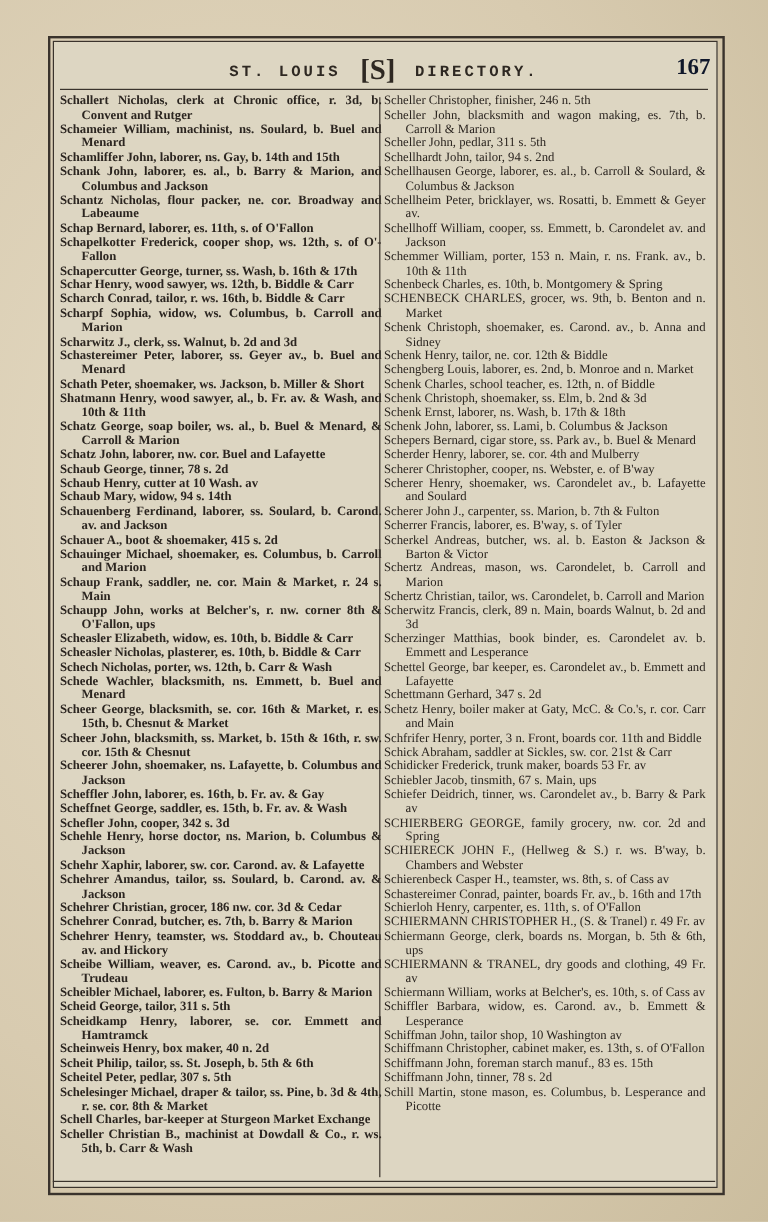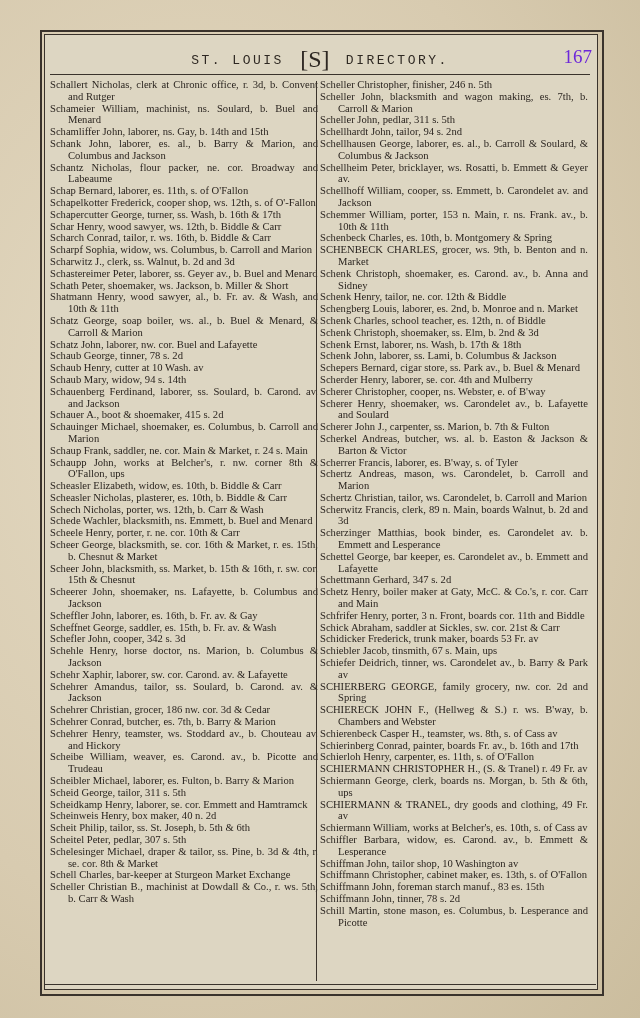--- a/index.html
+++ b/index.html
@@ -14,46 +14,46 @@
   .frame-outer {
     position: absolute; left: 40px; top: 30px; width: 560px; height: 962px;
     border: 2px solid #3a332c;
   }
   .frame-inner {
     position: absolute; left: 44px; top: 34px; width: 552px; height: 954px;
     border: 1px solid #3a332c;
     background: #ddd6c2;
   }
   .header {
-    position: absolute; left: 44px; top: 44px; width: 552px; height: 28px;
+    position: absolute; left: 44px; top: 44px; width: 552px; height: 28px; font-weight: bold;
   }
   .running-head {
     position: absolute; left: 0; right: 0; top: 2px; text-align: center;
     font-family: "Liberation Mono", "DejaVu Sans Mono", monospace;
     font-size: 13px; letter-spacing: 2.5px; color: #2e2822;
   }
   .running-head .letter {
     font-family: "Liberation Serif", serif; font-size: 24px; letter-spacing: 0;
     vertical-align: -3px; margin: 0 6px;
   }
   .page-number {
-    position: absolute; right: 4px; top: 2px; font-size: 19px; color: #6d28d9;
+    position: absolute; right: 4px; top: 2px; font-size: 19px; color: #0f172a;
   }
   .head-rule {
     position: absolute; left: 50px; top: 74px; width: 540px; height: 0;
     border-top: 1px solid #3a332c;
   }
   .columns {
     position: absolute; left: 48px; top: 79px; width: 546px; height: 905px;
   }
   .col {
     position: absolute; top: 0; width: 268px;
     font-size: 10.6px; line-height: 11.8px;
   }
-  .col.left { left: 2px; }
+  .col.left { left: 2px; font-weight: bold; }
   .col.right { left: 272px; }
   .col-divider {
     position: absolute; left: 268px; top: 2px; width: 0; height: 900px;
     border-left: 1px solid #3a332c;
   }
   .entry {
     padding-left: 18px; text-indent: -18px;
     text-align: justify;
     margin: 0;
   }
@@ -102,21 +102,20 @@
       <p class="entry">Schaub Mary, widow, 94 s. 14th</p>
       <p class="entry">Schauenberg Ferdinand, laborer, ss. Soulard, b. Carond. av. and Jackson</p>
       <p class="entry">Schauer A., boot &amp; shoemaker, 415 s. 2d</p>
       <p class="entry">Schauinger Michael, shoemaker, es. Columbus, b. Carroll and Marion</p>
       <p class="entry">Schaup Frank, saddler, ne. cor. Main &amp; Market, r. 24 s. Main</p>
       <p class="entry">Schaupp John, works at Belcher's, r. nw. corner 8th &amp; O'Fallon, ups</p>
       <p class="entry">Scheasler Elizabeth, widow, es. 10th, b. Biddle &amp; Carr</p>
       <p class="entry">Scheasler Nicholas, plasterer, es. 10th, b. Biddle &amp; Carr</p>
       <p class="entry">Schech Nicholas, porter, ws. 12th, b. Carr &amp; Wash</p>
       <p class="entry">Schede Wachler, blacksmith, ns. Emmett, b. Buel and Menard</p>
-      <p class="entry">Scheele Henry, porter, r. ne. cor. 10th &amp; Carr</p>
       <p class="entry">Scheer George, blacksmith, se. cor. 16th &amp; Market, r. es. 15th, b. Chesnut &amp; Market</p>
       <p class="entry">Scheer John, blacksmith, ss. Market, b. 15th &amp; 16th, r. sw. cor. 15th &amp; Chesnut</p>
       <p class="entry">Scheerer John, shoemaker, ns. Lafayette, b. Columbus and Jackson</p>
       <p class="entry">Scheffler John, laborer, es. 16th, b. Fr. av. &amp; Gay</p>
       <p class="entry">Scheffnet George, saddler, es. 15th, b. Fr. av. &amp; Wash</p>
       <p class="entry">Schefler John, cooper, 342 s. 3d</p>
       <p class="entry">Schehle Henry, horse doctor, ns. Marion, b. Columbus &amp; Jackson</p>
       <p class="entry">Schehr Xaphir, laborer, sw. cor. Carond. av. &amp; Lafayette</p>
       <p class="entry">Schehrer Amandus, tailor, ss. Soulard, b. Carond. av. &amp; Jackson</p>
       <p class="entry">Schehrer Christian, grocer, 186 nw. cor. 3d &amp; Cedar</p>
@@ -150,38 +149,38 @@
       <p class="entry">Schengberg Louis, laborer, es. 2nd, b. Monroe and n. Market</p>
       <p class="entry">Schenk Charles, school teacher, es. 12th, n. of Biddle</p>
       <p class="entry">Schenk Christoph, shoemaker, ss. Elm, b. 2nd &amp; 3d</p>
       <p class="entry">Schenk Ernst, laborer, ns. Wash, b. 17th &amp; 18th</p>
       <p class="entry">Schenk John, laborer, ss. Lami, b. Columbus &amp; Jackson</p>
       <p class="entry">Schepers Bernard, cigar store, ss. Park av., b. Buel &amp; Menard</p>
       <p class="entry">Scherder Henry, laborer, se. cor. 4th and Mulberry</p>
       <p class="entry">Scherer Christopher, cooper, ns. Webster, e. of B'way</p>
       <p class="entry">Scherer Henry, shoemaker, ws. Carondelet av., b. Lafayette and Soulard</p>
       <p class="entry">Scherer John J., carpenter, ss. Marion, b. 7th &amp; Fulton</p>
+      <p class="entry">Scherrer Francis, laborer, es. B'way, s. of Tyler</p>
       <p class="entry">Scherkel Andreas, butcher, ws. al. b. Easton &amp; Jackson &amp; Barton &amp; Victor</p>
-      <p class="entry">Scherrer Francis, laborer, es. B'way, s. of Tyler</p>
       <p class="entry">Schertz Andreas, mason, ws. Carondelet, b. Carroll and Marion</p>
       <p class="entry">Schertz Christian, tailor, ws. Carondelet, b. Carroll and Marion</p>
       <p class="entry">Scherwitz Francis, clerk, 89 n. Main, boards Walnut, b. 2d and 3d</p>
       <p class="entry">Scherzinger Matthias, book binder, es. Carondelet av. b. Emmett and Lesperance</p>
       <p class="entry">Schettel George, bar keeper, es. Carondelet av., b. Emmett and Lafayette</p>
       <p class="entry">Schettmann Gerhard, 347 s. 2d</p>
       <p class="entry">Schetz Henry, boiler maker at Gaty, McC. &amp; Co.'s, r. cor. Carr and Main</p>
       <p class="entry">Schfrifer Henry, porter, 3 n. Front, boards cor. 11th and Biddle</p>
       <p class="entry">Schick Abraham, saddler at Sickles, sw. cor. 21st &amp; Carr</p>
       <p class="entry">Schidicker Frederick, trunk maker, boards 53 Fr. av</p>
       <p class="entry">Schiebler Jacob, tinsmith, 67 s. Main, ups</p>
       <p class="entry">Schiefer Deidrich, tinner, ws. Carondelet av., b. Barry &amp; Park av</p>
       <p class="entry">SCHIERBERG GEORGE, family grocery, nw. cor. 2d and Spring</p>
       <p class="entry">SCHIERECK JOHN F., (Hellweg &amp; S.) r. ws. B'way, b. Chambers and Webster</p>
       <p class="entry">Schierenbeck Casper H., teamster, ws. 8th, s. of Cass av</p>
-      <p class="entry">Schierinberg Conrad, painter, boards Fr. av., b. 16th and 17th</p>
+      <p class="entry">Schastereimer Conrad, painter, boards Fr. av., b. 16th and 17th</p>
       <p class="entry">Schierloh Henry, carpenter, es. 11th, s. of O'Fallon</p>
       <p class="entry">SCHIERMANN CHRISTOPHER H., (S. &amp; Tranel) r. 49 Fr. av</p>
       <p class="entry">Schiermann George, clerk, boards ns. Morgan, b. 5th &amp; 6th, ups</p>
       <p class="entry">SCHIERMANN &amp; TRANEL, dry goods and clothing, 49 Fr. av</p>
       <p class="entry">Schiermann William, works at Belcher's, es. 10th, s. of Cass av</p>
       <p class="entry">Schiffler Barbara, widow, es. Carond. av., b. Emmett &amp; Lesperance</p>
       <p class="entry">Schiffman John, tailor shop, 10 Washington av</p>
       <p class="entry">Schiffmann Christopher, cabinet maker, es. 13th, s. of O'Fallon</p>
       <p class="entry">Schiffmann John, foreman starch manuf., 83 es. 15th</p>
       <p class="entry">Schiffmann John, tinner, 78 s. 2d</p>

